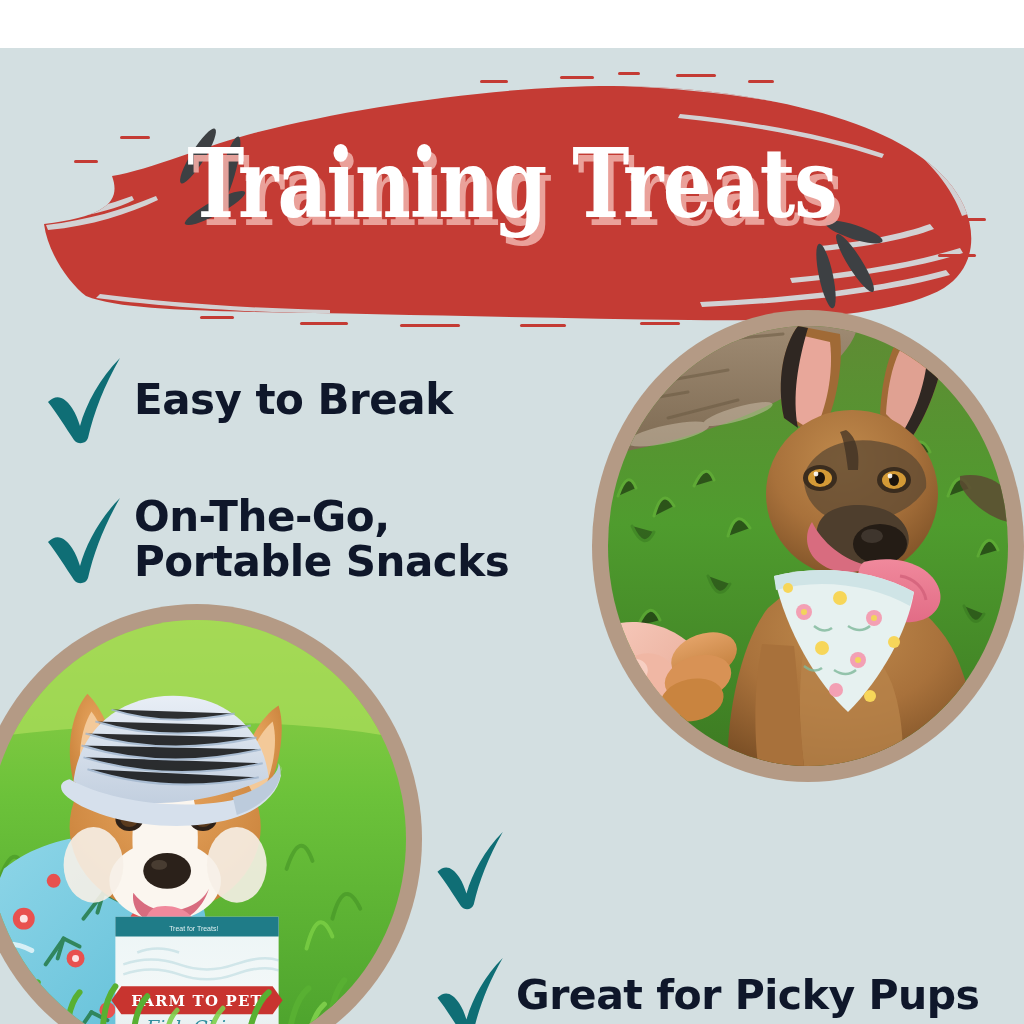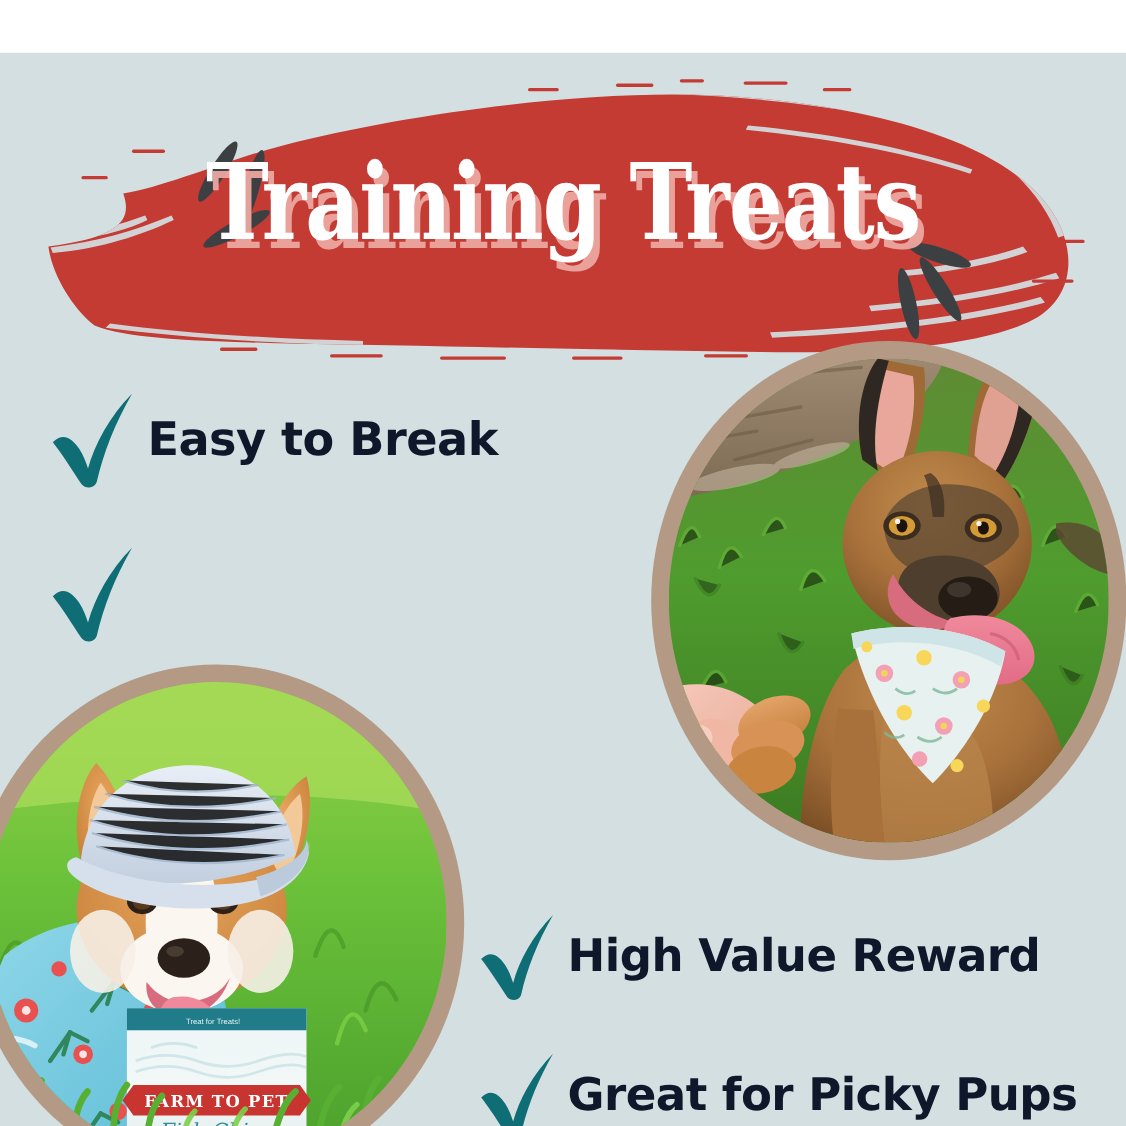--- a/index.html
+++ b/index.html
@@ -534,37 +534,38 @@
     <div class="feature-row" style="margin-top:48px;">
       <span class="check-icon">
         <svg viewBox="0 0 86 92" xmlns="http://www.w3.org/2000/svg">
           <path d="M6,48 C 14,40 22,42 30,54 C 34,60 36,66 38,72
                    C 44,50 58,24 78,4
                    C 62,32 52,58 46,84
                    C 44,90 36,91 32,86
                    C 24,74 14,58 6,48 Z" fill="#0f6e75"></path>
         </svg>
       </span>
+      <span class="feature-text">On-The-Go,
+Portable Snacks</span>
     </div>
 
   </div>
 
   <div class="feature-list" id="features-bottom">
 
     <div class="feature-row">
       <span class="check-icon">
         <svg viewBox="0 0 86 92" xmlns="http://www.w3.org/2000/svg">
           <path d="M6,48 C 14,40 22,42 30,54 C 34,60 36,66 38,72
                    C 44,50 58,24 78,4
                    C 62,32 52,58 46,84
                    C 44,90 36,91 32,86
                    C 24,74 14,58 6,48 Z" fill="#0f6e75"></path>
         </svg>
       </span>
-      <span class="feature-text">High Value Reward</span>
     </div>
 
     <div class="feature-row">
       <span class="check-icon">
         <svg viewBox="0 0 86 92" xmlns="http://www.w3.org/2000/svg">
           <path d="M6,48 C 14,40 22,42 30,54 C 34,60 36,66 38,72
                    C 44,50 58,24 78,4
                    C 62,32 52,58 46,84
                    C 44,90 36,91 32,86
                    C 24,74 14,58 6,48 Z" fill="#0f6e75"></path>

